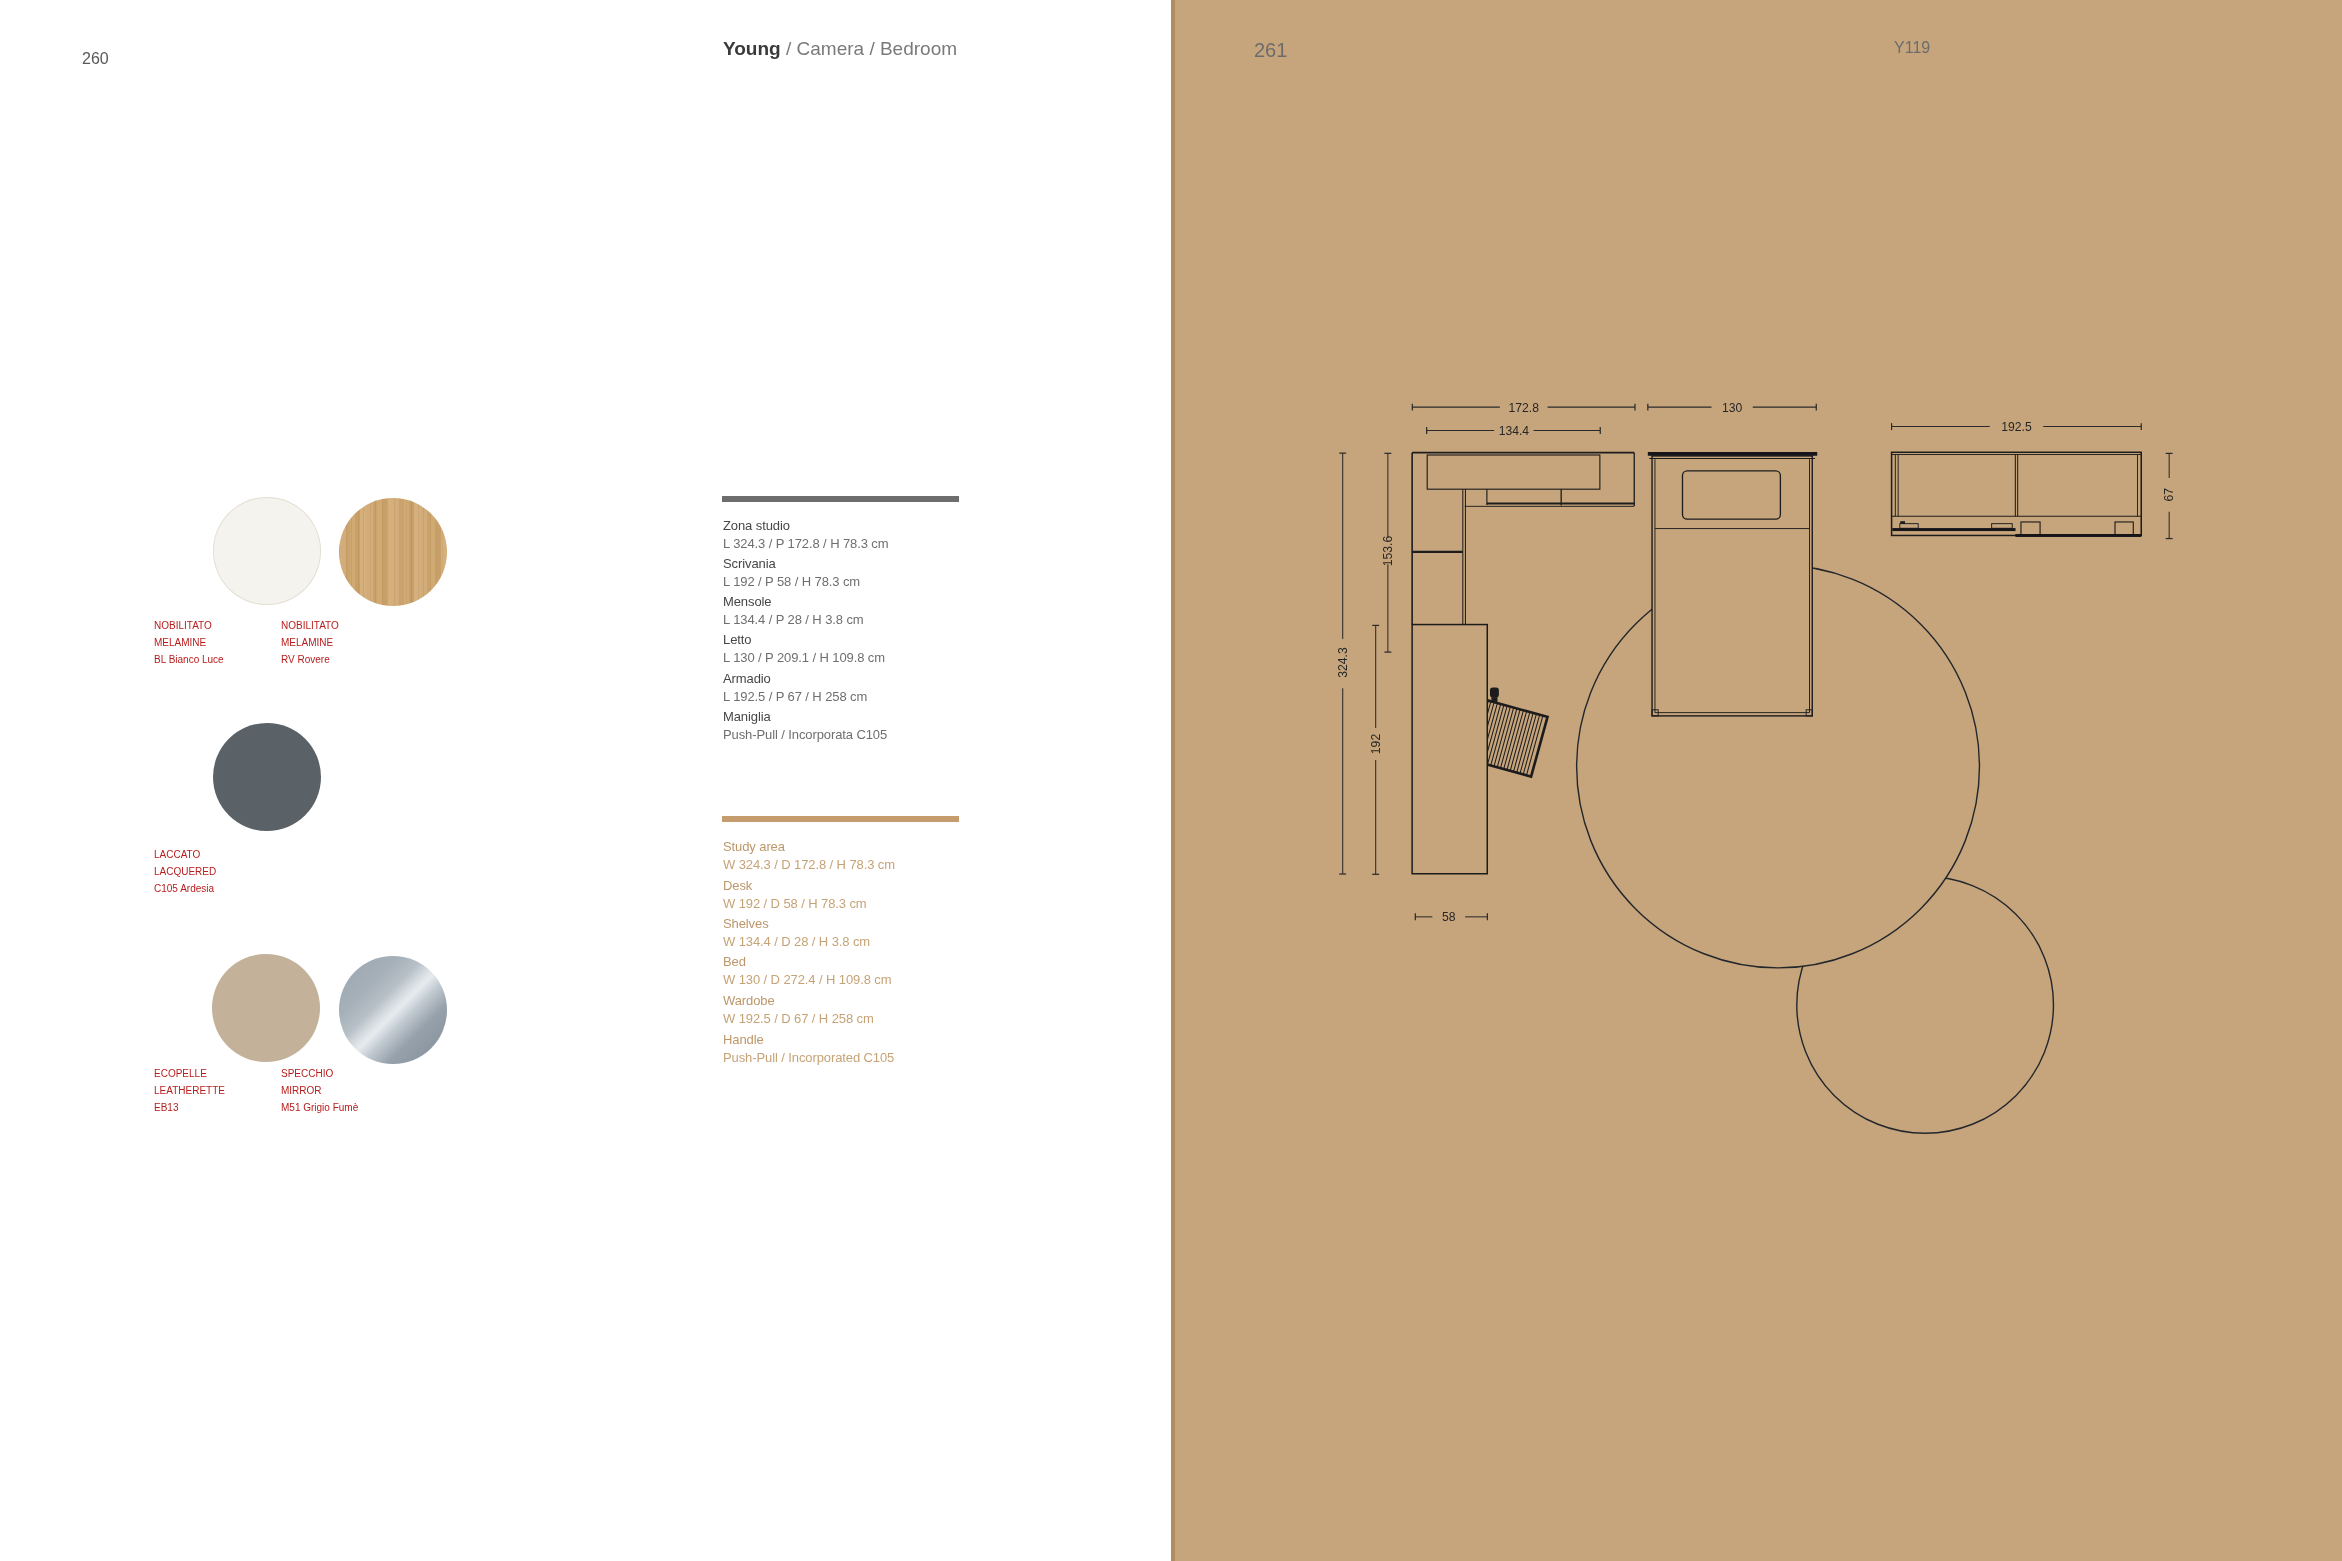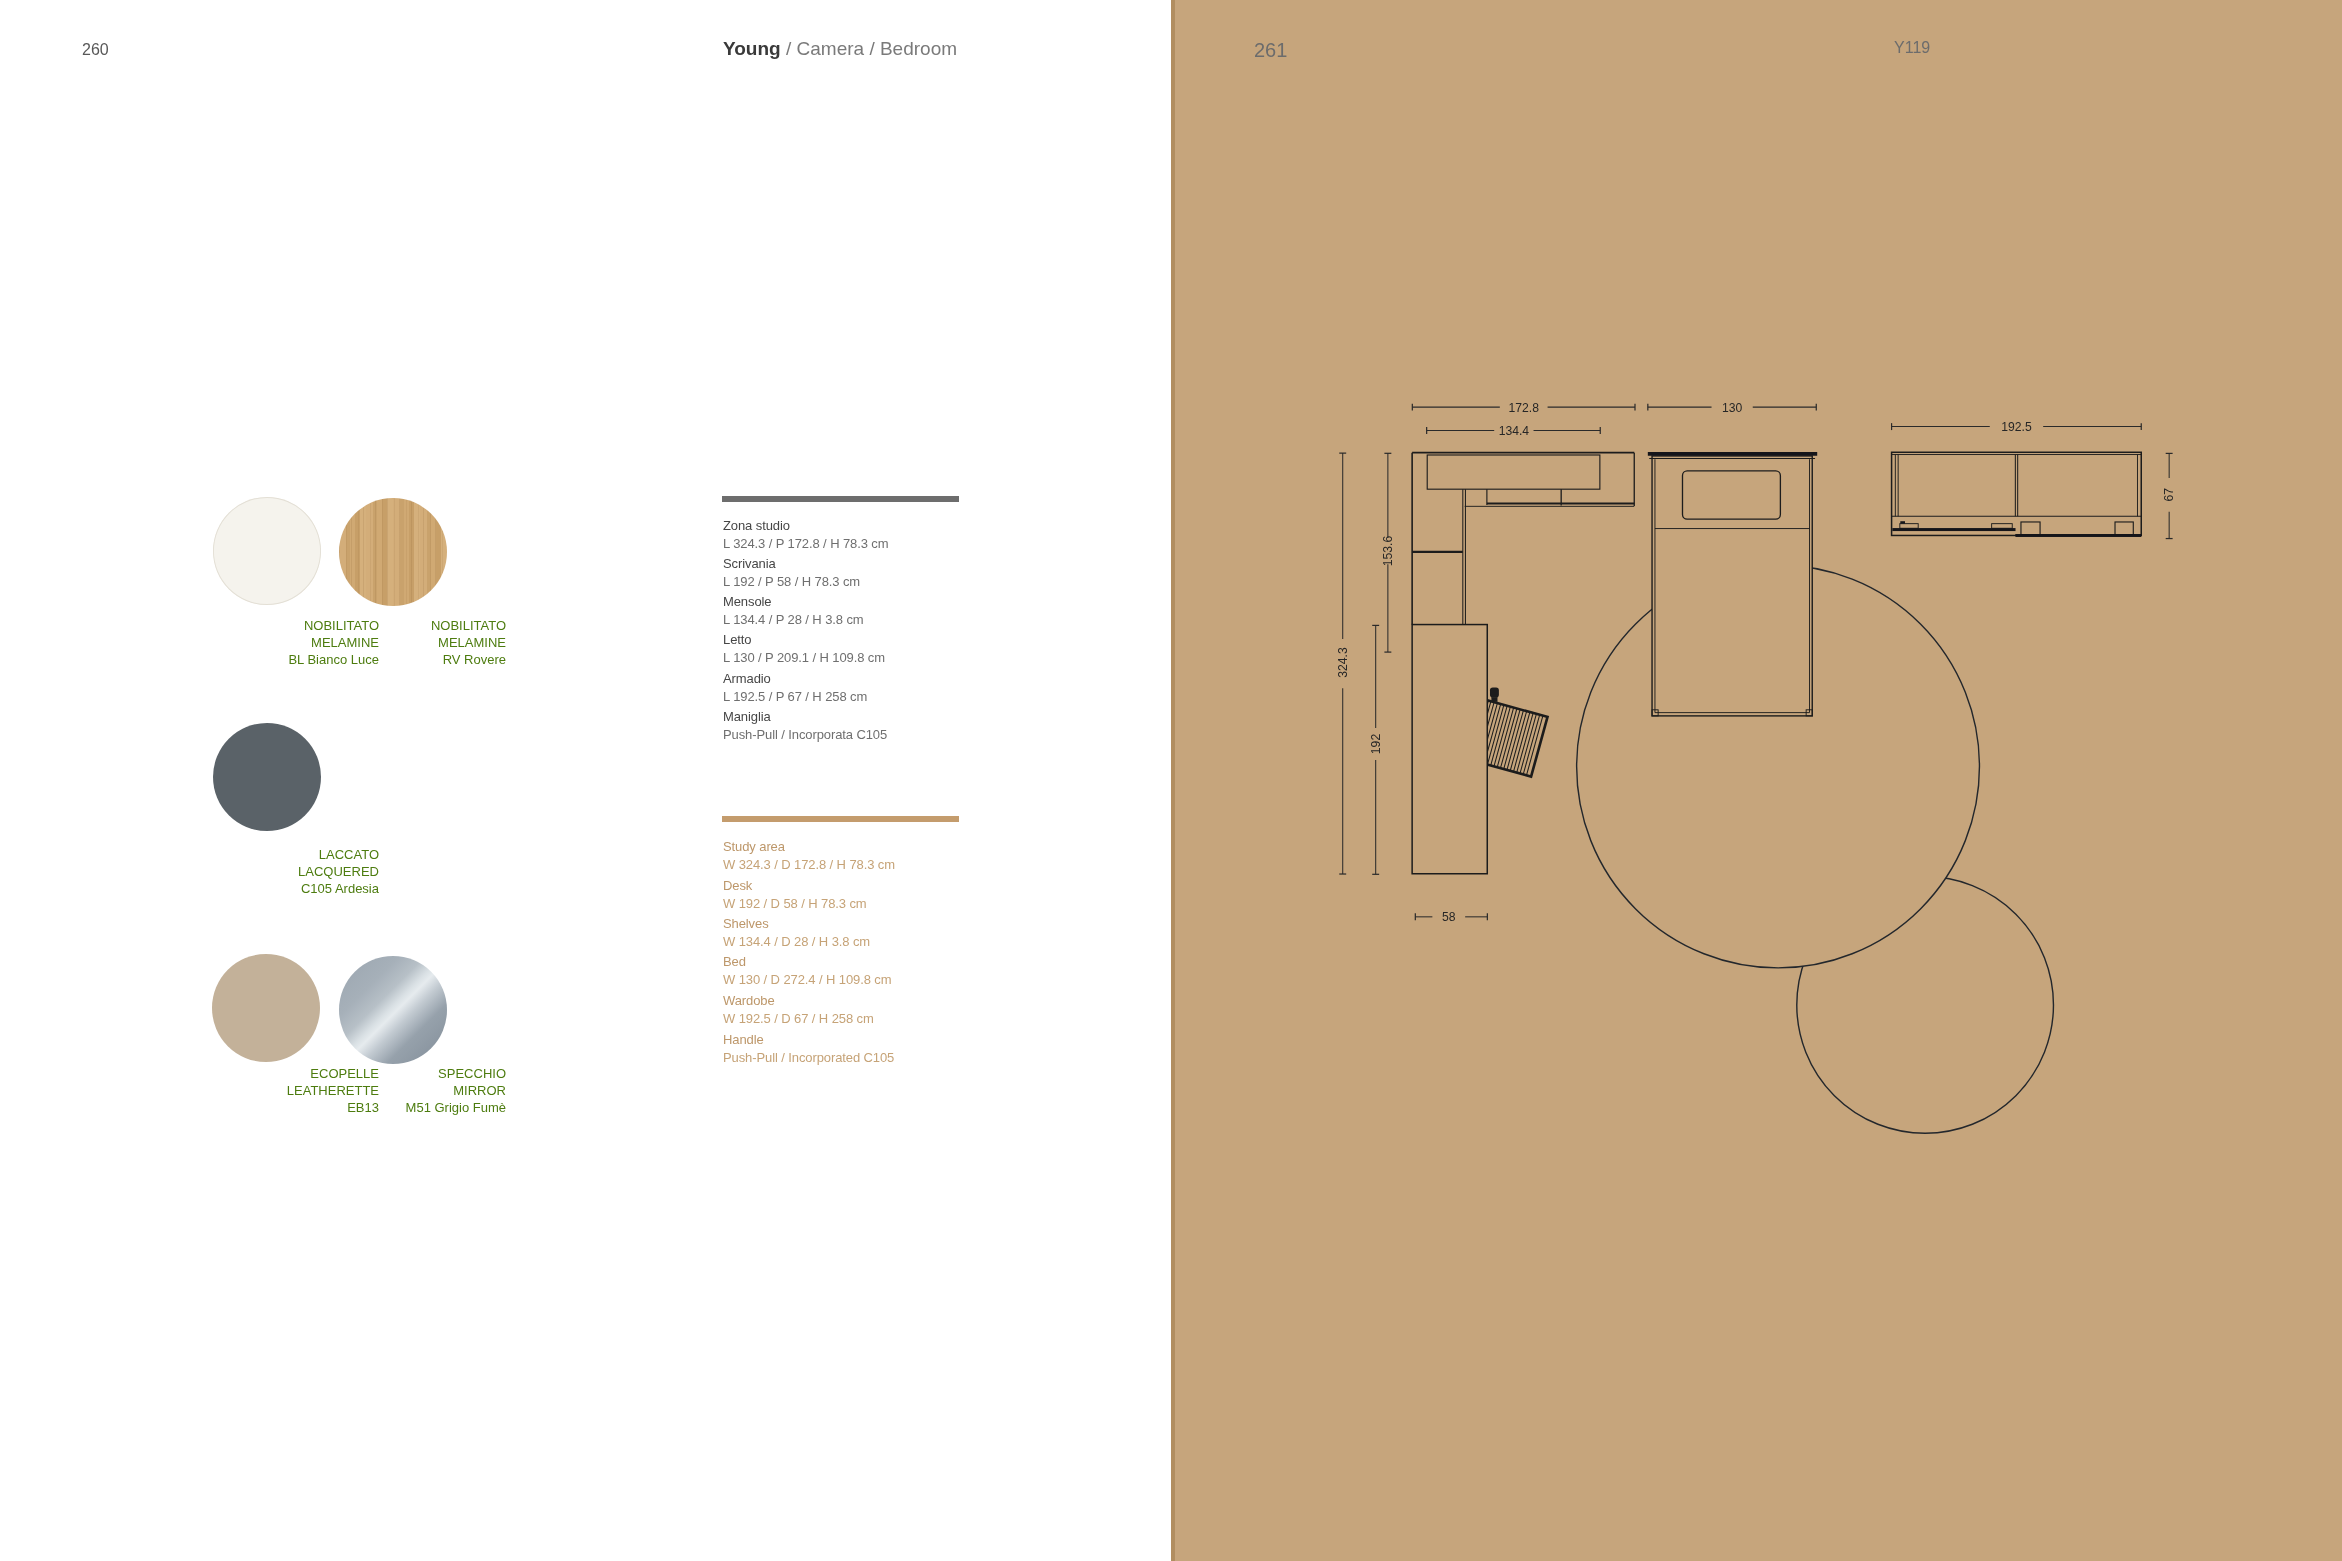--- a/index.html
+++ b/index.html
@@ -1,32 +1,32 @@
 <!DOCTYPE html>
 <html style="font-size:15px"><head>
 <meta charset="utf-8">
 <style>
   html,body{margin:0;padding:0}
   body{width:2342px;height:1562px;position:relative;font-family:"Liberation Sans",sans-serif;background:#ffffff;overflow:hidden}
   .abs{position:absolute}
-  .swlabel{position:absolute;width:225px;text-align:right;font-size:13px;line-height:17px;color:#4d7c0f}
+  .swlabel{position:absolute;width:225px;text-align:left;font-size:10px;line-height:17px;color:#b91c1c}
   .spec{position:absolute;font-size:13px;line-height:17.6px;letter-spacing:-0.1px}
   .spec b{color:#464646;font-weight:normal}
   .spec span{color:#6f6f6f}
   .spec2 b{color:#bd976a}
   .spec2 span{color:#c6a377}
 </style>
 </head>
 <body>
 
 <div class="abs" style="left:1171px;top:0;width:1171px;height:1562px;background:#c6a57c"></div>
 
 <div class="abs" style="left:1171px;top:0;width:3.7px;height:1562px;background:#b18e61"></div>
 
-<div class="abs" style="left:82px;top:41px;font-size:16px;color:#585858">260</div>
+<div class="abs" style="left:82px;top:50px;font-size:16px;color:#585858">260</div>
 
 <div class="abs" style="left:723px;top:38px;font-size:19px;color:#7a7a7a"><b style="color:#3a3a3a">Young</b> / Camera / Bedroom</div>
 
 <div class="abs" style="left:1254px;top:39px;font-size:20px;color:#6c6c6c">261</div>
 
 <div class="abs" style="left:1894px;top:39px;font-size:16px;color:#6c6c6c">Y119</div>
 
 <div class="abs" style="left:213px;top:497px;width:108px;height:108px;border-radius:50%;background:#f5f3ed;box-shadow:inset 0 0 0 0.9px #e3dfd5"></div>
 
 <div class="abs" style="left:339px;top:498px;width:108px;height:108px;border-radius:50%;background:repeating-linear-gradient(90deg,rgba(120,80,35,0.12) 0 1.4px,rgba(0,0,0,0) 1.4px 6.6px,rgba(120,80,35,0.09) 6.6px 7.7px,rgba(0,0,0,0) 7.7px 12px),repeating-linear-gradient(90deg,#d3ad79 0 6.6px,#c9a26c 6.6px 11.2px,#d0a973 11.2px 16px,#c79f68 16px 21.5px,#d5b07c 21.5px 27px),linear-gradient(#cfa873,#cfa873)"></div>

